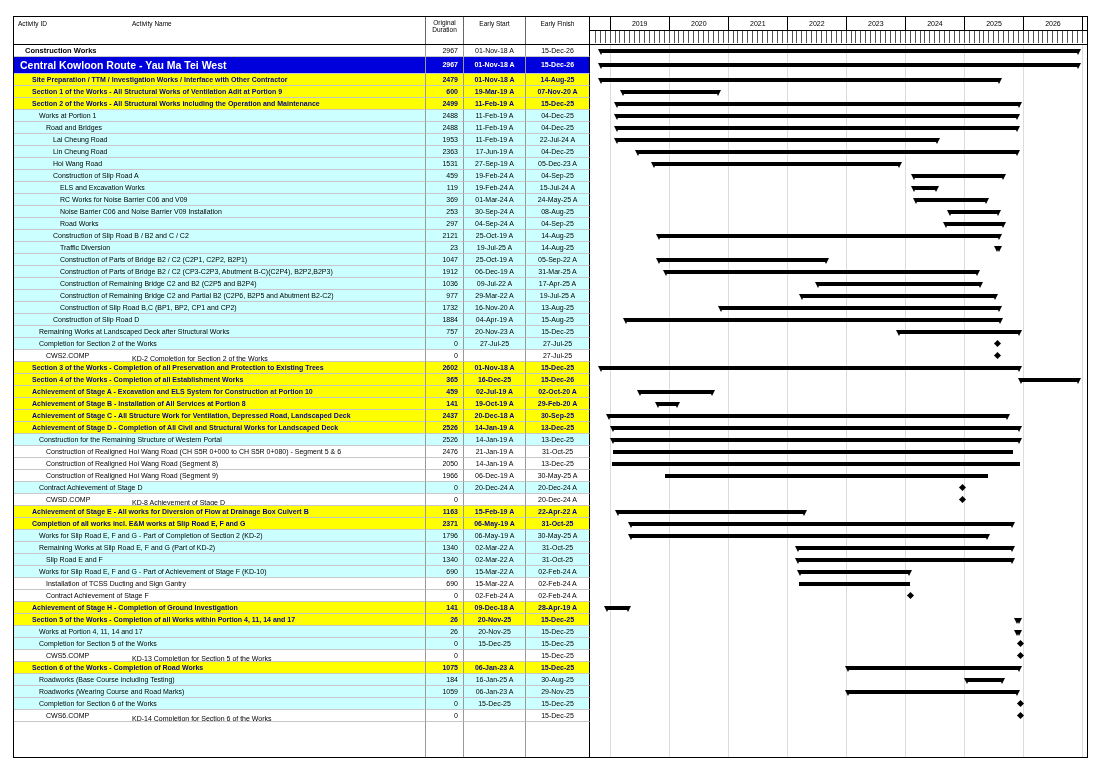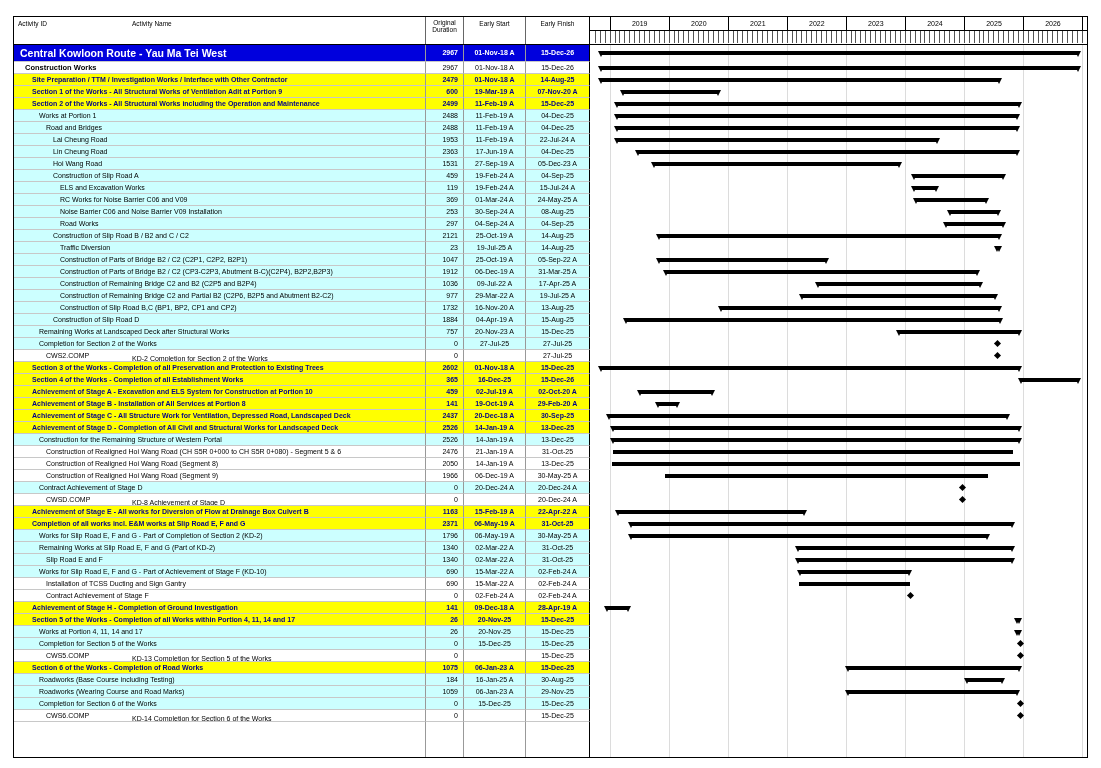--- a/index.html
+++ b/index.html
@@ -194,31 +194,31 @@
           <div class="vl" style="left: 3.96748%;"></div>
           <div class="vl" style="left: 15.8374%;"></div>
           <div class="vl" style="left: 27.7398%;"></div>
           <div class="vl" style="left: 39.6098%;"></div>
           <div class="vl" style="left: 51.4797%;"></div>
           <div class="vl" style="left: 63.3496%;"></div>
           <div class="vl" style="left: 75.252%;"></div>
           <div class="vl" style="left: 87.122%;"></div>
           <div class="vl" style="left: 98.9919%;"></div>
         </div>
-        <div class="row title">
-          <div class="cLabel">Central Kowloon Route - Yau Ma Tei West</div>
+        <div class="row topband">
+          <div class="cLabel" style="padding-left: 11px;">Construction Works</div>
           <div class="cDur">2967</div>
           <div class="cStart">01-Nov-18 A</div>
           <div class="cFin">15-Dec-26</div>
           <div class="cChart">
             <div class="bar summary" style="left: 1.98374%; width: 96.4553%;"></div>
           </div>
         </div>
-        <div class="row topband">
-          <div class="cLabel" style="padding-left: 11px;">Construction Works</div>
+        <div class="row title">
+          <div class="cLabel">Central Kowloon Route - Yau Ma Tei West</div>
           <div class="cDur">2967</div>
           <div class="cStart">01-Nov-18 A</div>
           <div class="cFin">15-Dec-26</div>
           <div class="cChart">
             <div class="bar summary" style="left: 1.98374%; width: 96.4553%;"></div>
           </div>
         </div>
         <div class="row section">
           <div class="cLabel" style="padding-left: 18px;">Site Preparation / TTM / Investigation Works / Interface with Other Contractor</div>
           <div class="cDur">2479</div>

